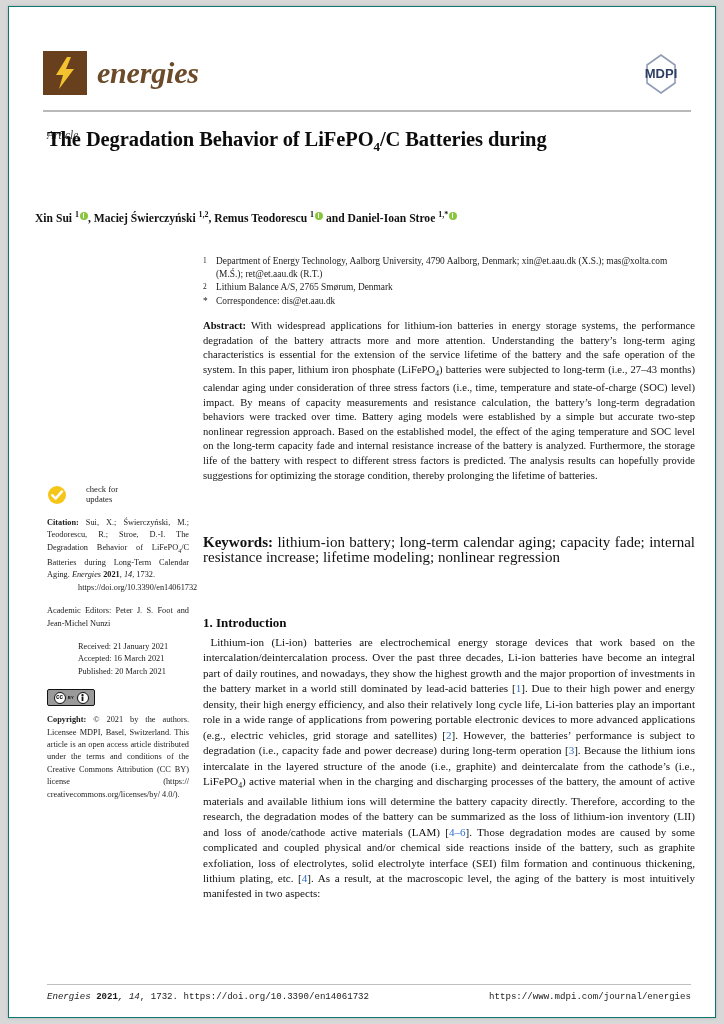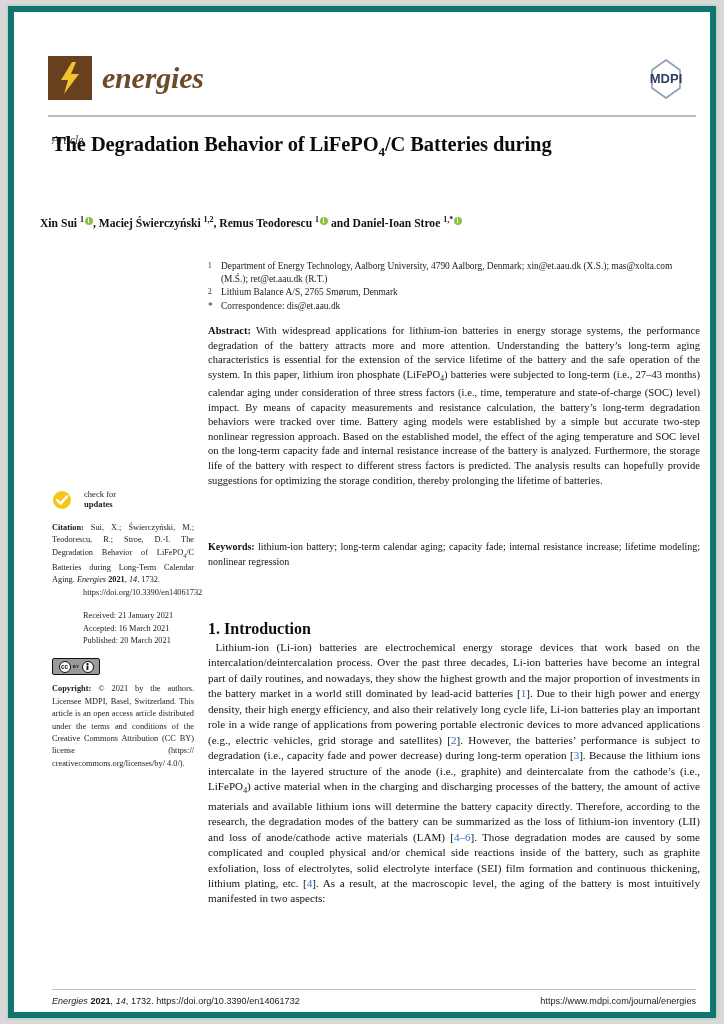--- a/index.html
+++ b/index.html
@@ -10,21 +10,21 @@
   body {
     width: 724px; height: 1024px;
     overflow: hidden;
     font-family: "Liberation Serif", serif;
   }
   .page {
     position: absolute;
     left: 8px; top: 6px;
     width: 708px; height: 1012px;
     background: #ffffff;
-    border: 6px solid #0f766e;
+    border: 1px solid #0f766e;
     box-shadow: 0 0 3px rgba(0,0,0,0.18);
     overflow: hidden;
   }
 
   
   .masthead {
     position: absolute;
     left: 34px; top: 44px;
     width: 648px; height: 58px;
   }
@@ -122,45 +122,45 @@
     line-height: 14.55px;
     text-align: justify;
     color: #111;
   }
   .abstract b, .keywords b { font-weight: bold; }
   .abstract sub { font-size: 7.6px; }
   .keywords {
     position: absolute; left: 194px; top: 528px;
     width: 492px;
     font-family: "Liberation Serif", serif;
-    font-size: 10px;
+    font-size: 15px;
     line-height: 14.55px;
     text-align: justify;
     color: #111;
   }
 
   
   .sidebar {
     position: absolute;
     left: 38px; top: 478px;
     width: 142px;
     font-family: "Liberation Serif", serif;
     font-size: 8.3px;
     line-height: 12.4px;
     color: #1a1a1a;
   }
   .cfu { display: flex; align-items: center; margin-bottom: 12px; }
   .cfu-icon { width: 20px; height: 20px; flex: none; }
   .cfu-text {
-    margin-left: 12px;
+    margin-left: 19px;
     font-size: 8.6px;
     line-height: 9.6px;
     color: #222;
   }
-  .cfu-text .l2 { font-weight: bold; }
+  .cfu-text .l2 { font-weight: normal; }
   .sb-block { margin-bottom: 11px; text-align: justify; }
   .sb-block b { font-weight: bold; }
   .sb-block i { font-style: italic; }
   .sb-block sub { font-size: 6px; }
   .sb-line { display: block; margin-left: 31px; }
   .cc-badge {
     width: 48px; height: 17px;
     border: 1.4px solid #111;
     border-radius: 2px;
     background: #9a9a9a;
@@ -179,21 +179,21 @@
     position: absolute; left: 0; right: 0; bottom: 0.5px;
     text-align: center; font-size: 4.2px; font-weight: bold;
     color: #111; font-family: "Liberation Sans", sans-serif;
     letter-spacing: 0.3px;
   }
 
   
   .section-head {
     position: absolute; left: 194px; top: 608px;
     font-family: "Liberation Serif", serif;
-    font-weight: bold; font-size: 16px; color: #0d0d0d; text-align: center;
+    font-weight: bold; font-size: 13px; color: #0d0d0d; text-align: center;
   }
   .body-text {
     position: absolute; left: 194px; top: 628px;
     width: 492px;
     font-family: "Liberation Serif", serif;
     font-size: 11.1px;
     line-height: 15.45px;
     text-align: justify;
     color: #111;
   }
@@ -203,21 +203,21 @@
 
   
   .footer-rule {
     position: absolute; left: 38px; top: 977px;
     width: 644px; height: 1px; background: #bfbfbf;
   }
   .footer {
     position: absolute; left: 38px; top: 984px;
     width: 644px;
     display: flex; justify-content: space-between;
-    font-family: Liberation Sans, sans-serif;
+    font-family: Liberation Mono, monospace;
     font-size: 9.1px; color: #1a1a1a;
   }
   .footer i { font-style: italic; }
   .footer b { font-weight: bold; }
 </style>
 </head>
 <body>
 
 <div class="page">
 
@@ -282,20 +282,23 @@
         <span class="l1">check for</span><br>
         <span class="l2">updates</span>
       </div>
     </div>
 
     <div class="sb-block">
       <b>Citation:</b><span> Sui, X.; Świerczyński, M.; Teodorescu, R.; Stroe, D.-I. The Degradation Behavior of LiFePO</span><sub>4</sub><span>/C Batteries during Long-Term Calendar Aging. </span><i>Energies</i><b> 2021</b><i>, 14</i><span>, 1732.</span>
       <span class="sb-line">https://doi.org/10.3390/en14061732</span>
     </div>
 
+    <div class="sb-block">
+      <span>Academic Editors:</span><span> Peter J. S. Foot and Jean-Michel Nunzi</span>
+    </div>
 
     <div class="sb-block">
       <span class="sb-line">
         <span>Received:</span><span> 21 January 2021</span>
       </span>
       <span class="sb-line">
         <span>Accepted:</span><span> 16 March 2021</span>
       </span>
       <span class="sb-line">
         <span>Published:</span><span> 20 March 2021</span>

